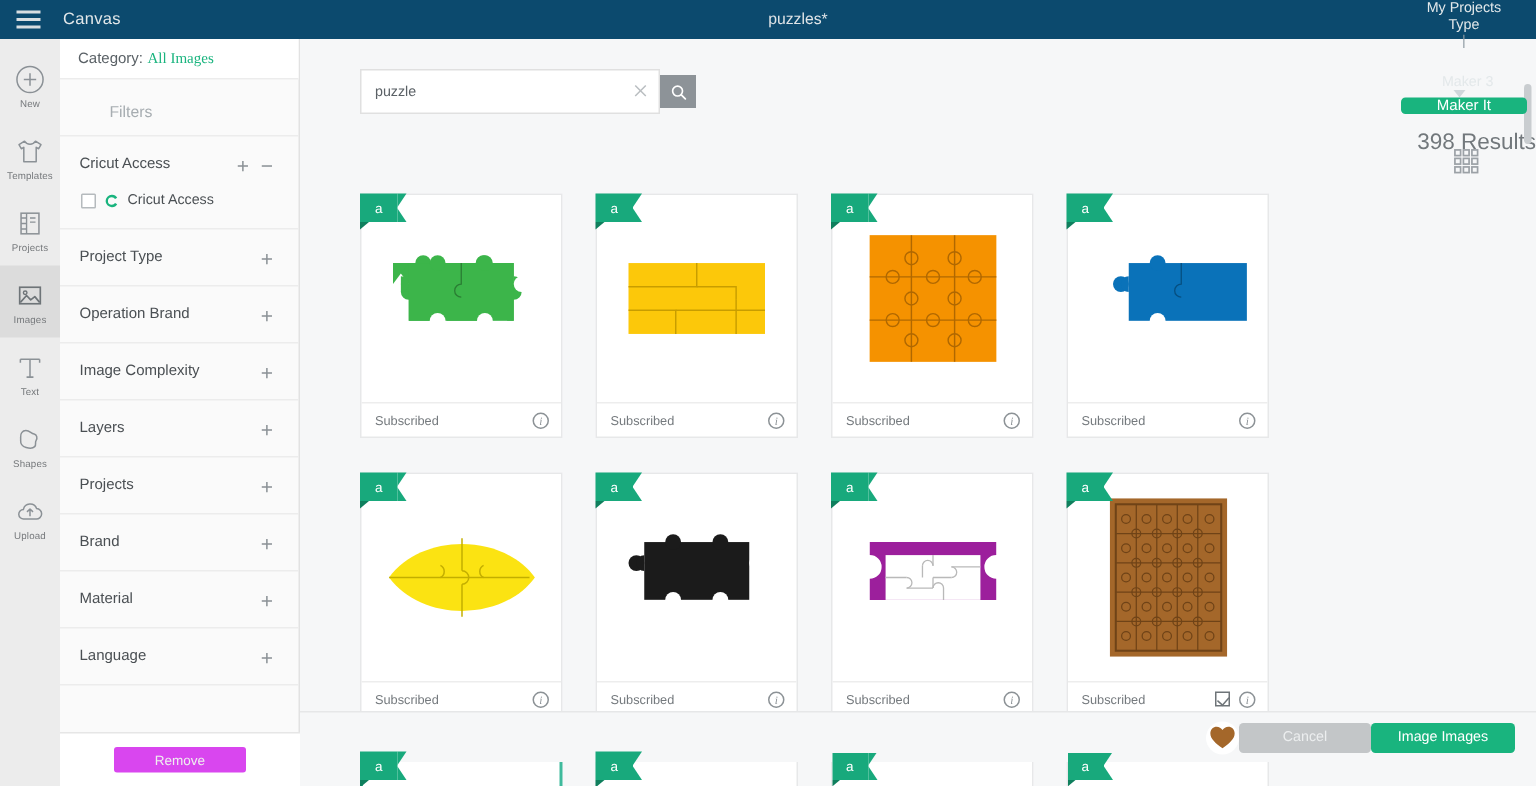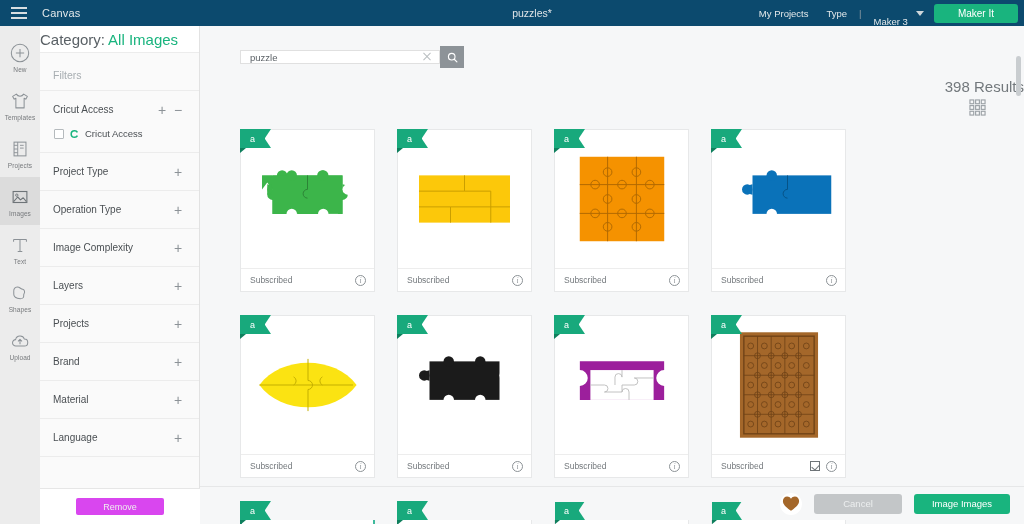--- a/index.html
+++ b/index.html
@@ -22,21 +22,21 @@
     justify-content: center; align-items: center; gap: 3px; cursor: pointer;
   }
   .hamburger i { display: block; width: 16px; height: 2px; background: #d8dee1; }
   .tb-canvas { font-size: 11px; color: #e3e8ea; margin-left: 4px; letter-spacing: .2px; }
   .tb-title {
     position: absolute; left: 0; right: 0; text-align: center;
     font-size: 10.5px; color: #dfe4e7; pointer-events: none; padding-left: 40px;
   }
   .tb-right {
     margin-left: auto; display: flex; align-items: center; gap: 0;
-    height: 26px; padding-right: 6px; position: relative; z-index: 2;
+    height: 26px; padding-right: 6px; position: relative; z-index: 2; flex-direction: column;
   }
   .tb-link {
     font-size: 9.5px; color: #e3e8ea; padding: 0 9px; cursor: pointer; white-space: nowrap;
   }
   .tb-div { font-size: 9.5px; color: #8e9ba2; padding: 0 3px; }
   .tb-machine { font-size: 9.5px; color: #e3e8ea; padding: 0 4px 0 9px; cursor: pointer; margin-top: 16px; }
   .caret {
     width: 0; height: 0; border-left: 4px solid transparent; border-right: 4px solid transparent;
     border-top: 5px solid #cfd7db; margin: 0 10px 0 4px; cursor: pointer;
   }
@@ -62,25 +62,25 @@
   .rail-label { font-size: 6.5px; color: #76797c; letter-spacing: .1px; }
   .rail-ico { width: 22px; height: 22px; display:block; }
 
   
   .panel {
     position: absolute; top: 26px; left: 40px; width: 160px; height: 498px;
     background: #fafafa; border-right: 1px solid #e2e2e2;
   }
   .cat-bar {
     height: 27px; background: #ffffff; border-bottom: 1px solid #ececec;
-    display: flex; align-items: center; padding-left: 0; font-size: 15px;
+    display: flex; align-items: center; padding-left: 12px; font-size: 10px;
     color: #5a6166;
   }
-  .cat-val { color: #19b47e; margin-left: 3px; cursor: pointer; }
-  .filters-hd { font-size: 10.5px; color: #a7adb1; padding: 16px 0 9px 13px; }
+  .cat-val { color: #19b47e; margin-left: 3px; cursor: pointer; font-family: Liberation Serif, serif; }
+  .filters-hd { font-size: 10.5px; color: #a7adb1; padding: 16px 0 9px 13px; margin-left: 20px; }
   .fgroup { border-top: 1px solid #ececec; padding: 0 13px; }
   .fgroup-row {
     height: 37px; display: flex; align-items: center; cursor: pointer;
   }
   .fgroup-name { font-size: 10px; color: #4a4f53; flex: 1; }
   .fplus, .fminus {
     width: 16px; text-align: center; color: #8c9297; font-size: 14px;
     line-height: 1; cursor: pointer; font-weight: 300;
   }
   .fopt { display: flex; align-items: center; gap: 5px; padding: 0 0 13px 1px; }
@@ -101,21 +101,21 @@
     font-family: "Liberation Sans", sans-serif;
   }
 
   
   .main {
     position: absolute; top: 26px; left: 200px; width: 824px; height: 498px;
     background: #f6f7f8;
   }
   .searchrow { display: flex; align-items: center; padding: 20px 0 0 40px; }
   .searchbox {
-    width: 200px; height: 14px; background: #fff; border: 1px solid #e0e0e0;
+    width: 200px; height: 30px; background: #fff; border: 1px solid #e0e0e0;
     display: flex; align-items: center; padding: 0 6px 0 9px;
   }
   .searchbox input {
     flex: 1; border: none; outline: none; font-size: 9.5px; color: #5b6166;
     background: transparent; font-family: "Liberation Sans", sans-serif;
   }
   .clear-x {
     width: 12px; height: 12px; position: relative; cursor: pointer; flex: none;
   }
   .clear-x::before, .clear-x::after {
@@ -191,24 +191,24 @@
   .scrollbar {
     position: absolute; right: 3px; top: 30px; width: 5px; height: 440px;
     background: transparent;
   }
   .scroll-thumb {
     width: 5px; height: 40px; background: #c9cdd0; border-radius: 3px; cursor: pointer;
   }
 
   
   .bottombar {
-    position: absolute; bottom: 4px; left: 200px; width: 824px; height: 34px;
+    position: absolute; bottom: 16px; left: 200px; width: 824px; height: 34px;
     background: #f6f7f8; border-top: 1px solid #e6e7e8;
     display: flex; align-items: center; justify-content: flex-end; padding-right: 14px;
-    gap: 12px;
+    gap: 0;
   }
   .selthumb {
     width: 22px; height: 22px; background: #fff; border-radius: 50%;
     display: flex; align-items: center; justify-content: center; overflow: hidden;
   }
   .btn-cancel {
     width: 88px; height: 20px; background: #c3c6c8; color: #eceeef;
     font-size: 9.5px; border: none; border-radius: 3px; cursor: pointer;
     font-family: "Liberation Sans", sans-serif;
   }
@@ -314,21 +314,21 @@
   </div>
 
   <div class="fgroup">
     <div class="fgroup-row">
       <span class="fgroup-name">Project Type</span>
       <span class="fplus">+</span>
     </div>
   </div>
   <div class="fgroup">
     <div class="fgroup-row">
-      <span class="fgroup-name">Operation Type</span>
+      <span class="fgroup-name">Operation Brand</span>
       <span class="fplus">+</span>
     </div>
   </div>
   <div class="fgroup">
     <div class="fgroup-row">
       <span class="fgroup-name">Image Complexity</span>
       <span class="fplus">+</span>
     </div>
   </div>
   <div class="fgroup">

